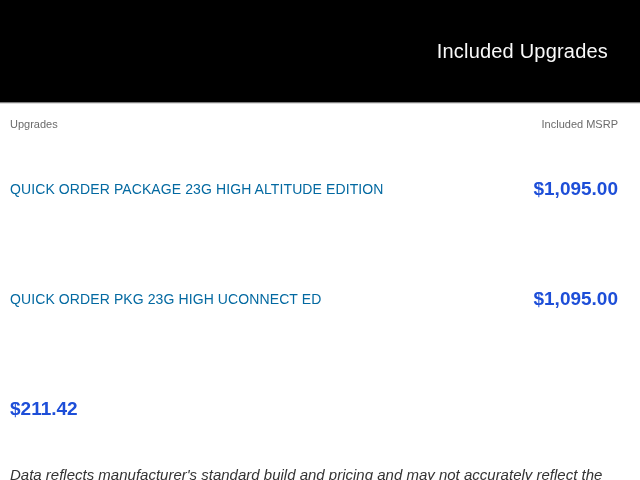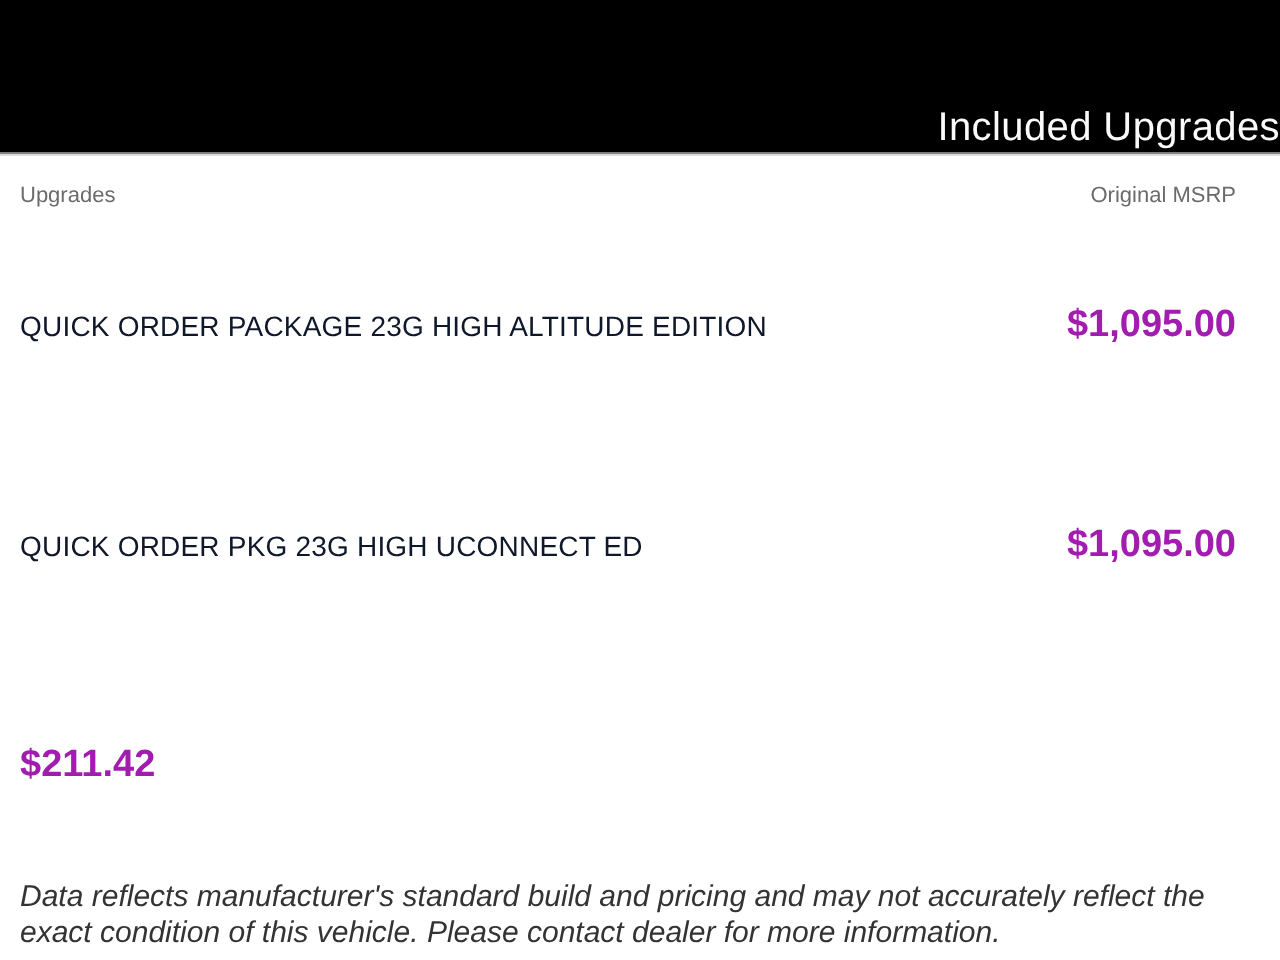--- a/index.html
+++ b/index.html
@@ -9,25 +9,26 @@
   body {
     width: 640px;
     height: 480px;
     background: #ffffff;
     font-family: "Liberation Sans", sans-serif;
     overflow: hidden;
     position: relative;
   }
   .header {
     box-sizing: border-box;
-    height: 76px;
+    height: 102px;
     background: #000000;
     display: flex;
-    align-items: flex-end;
+    align-items: center;
     justify-content: flex-end;
+    padding-right: 32px;
     box-shadow: 0 1px 0 #7f7f7f, 0 2px 0 #dcdcdc;
   }
   .header-title {
     color: #fafafa;
     font-size: 20px;
     font-weight: 400;
     letter-spacing: 0.2px;
   }
   .content {
     box-sizing: border-box;
@@ -48,27 +49,27 @@
   .rows {
     margin-top: 0;
   }
   .table-row {
     height: 110px;
     display: flex;
     align-items: center;
     justify-content: space-between;
   }
   .row-label {
-    color: #0f172a;
+    color: #0369a1;
     font-size: 14px;
     font-weight: 400;
     letter-spacing: 0.1px;
   }
   .row-price {
-    color: #a21caf;
+    color: #1d4ed8;
     font-size: 19px;
     font-weight: 700;
     white-space: nowrap;
   }
   .footer {
     box-sizing: border-box;
     padding: 0 10px;
     margin-top: 2px;
   }
   .disclaimer {
@@ -82,21 +83,21 @@
 <body>
 
 <div class="header">
   <span class="header-title">Included Upgrades</span>
 </div>
 
 <div class="content">
 
   <div class="col-headers">
     <span class="col-header">Upgrades</span>
-    <span class="col-header">Original MSRP</span>
+    <span class="col-header">Included MSRP</span>
   </div>
 
   <div class="rows">
 
     <div class="table-row">
       <span class="row-label">QUICK ORDER PACKAGE 23G HIGH ALTITUDE EDITION</span>
       <span class="row-price">$1,095.00</span>
     </div>
 
     <div class="table-row">

